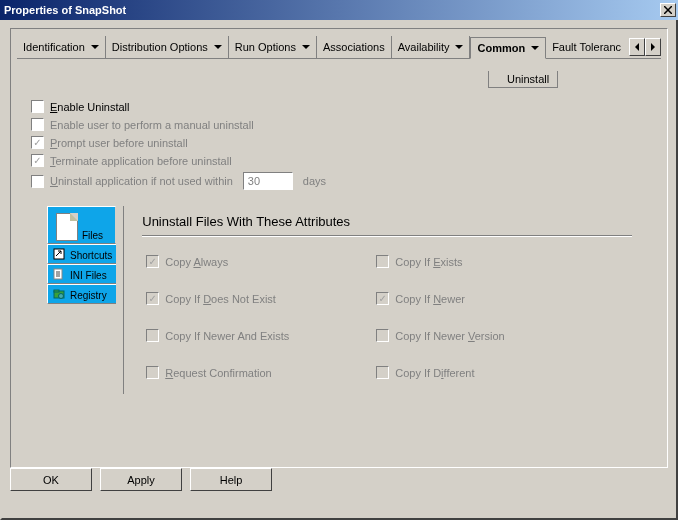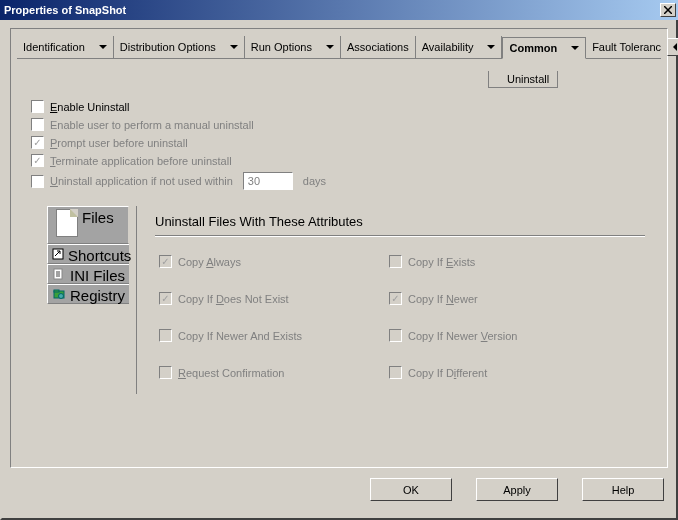--- a/index.html
+++ b/index.html
@@ -58,21 +58,21 @@
     gap: 0;
     border-bottom: 1px solid #808080;
     height: 24px;
     position: relative;
   }
   .tab {
     padding: 3px 6px;
     border-right: 1px solid #808080;
     display: flex;
     align-items: center;
-    gap: 12px;
+    gap: 4px;
     height: 22px;
     white-space: nowrap;
     cursor: default;
   }
   .tab .tri {
     width: 0; height: 0;
     border-left: 4px solid transparent;
     border-right: 4px solid transparent;
     border-top: 4px solid #000;
     margin-left: 2px;
@@ -156,30 +156,30 @@
   }
   .side-tabs {
     width: 82px;
     display: flex;
     flex-direction: column;
     gap: 0;
     margin-left: 16px;
   }
   .side-tab {
     display: flex;
-    align-items: flex-start;
+    align-items: flex-end;
     gap: 4px;
     padding: 2px 4px;
     border: 1px solid #808080;
     border-right: none;
     border-top-color: #fff;
     border-left-color: #fff;
-    background: #a3a3a3;
+    background: #0ea5e9;
     height: 20px;
-    font-size: 15px;
+    font-size: 10px;
     cursor: default;
   }
   .side-tab.files {
     height: 38px;
     flex-direction: row;
     border-right: 1px solid #d4d0c8;
     position: relative;
     z-index: 2;
   }
   .side-tab.files .file-icon {
@@ -218,23 +218,21 @@
     box-shadow: 0 1px 0 #fff;
   }
   .attr-grid {
     display: grid;
     grid-template-columns: 230px 230px;
     row-gap: 14px;
     margin-left: 4px;
   }
   .footer {
     display: flex;
-    justify-content: flex-end;
-    gap: 24px;
-    margin-top: 10px;
+    gap: 8px;
     padding-right: 4px;
   }
   .btn3d {
     width: 82px; height: 23px;
     background: #d4d0c8;
     border-top: 1px solid #fff;
     border-left: 1px solid #fff;
     border-right: 1px solid #404040;
     border-bottom: 1px solid #404040;
     display: flex; align-items: center; justify-content: center;

